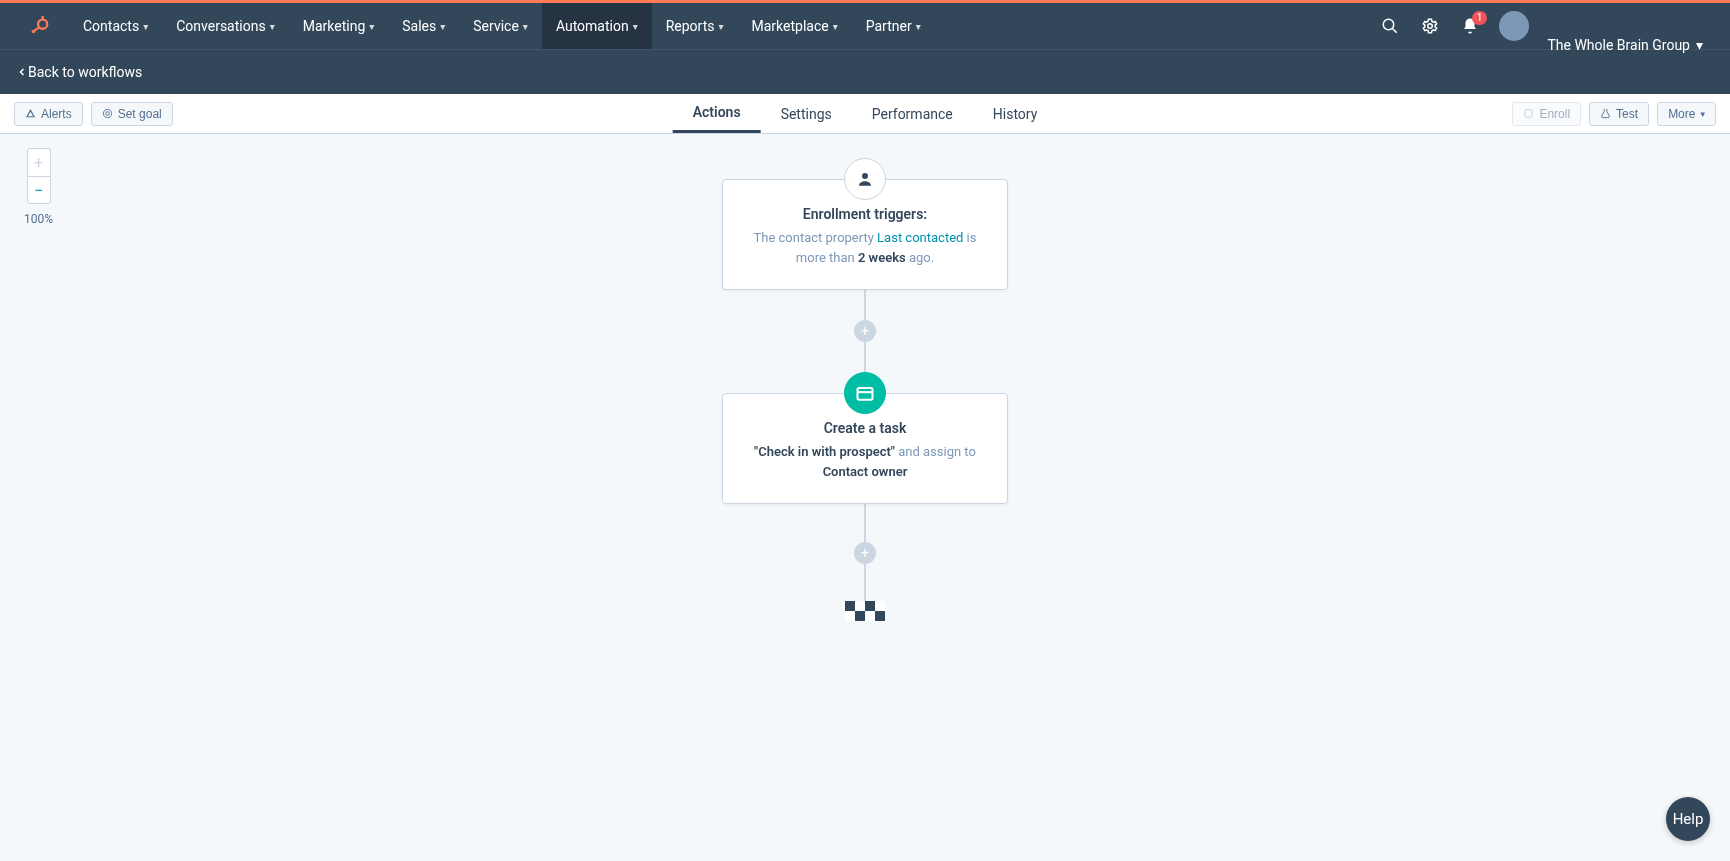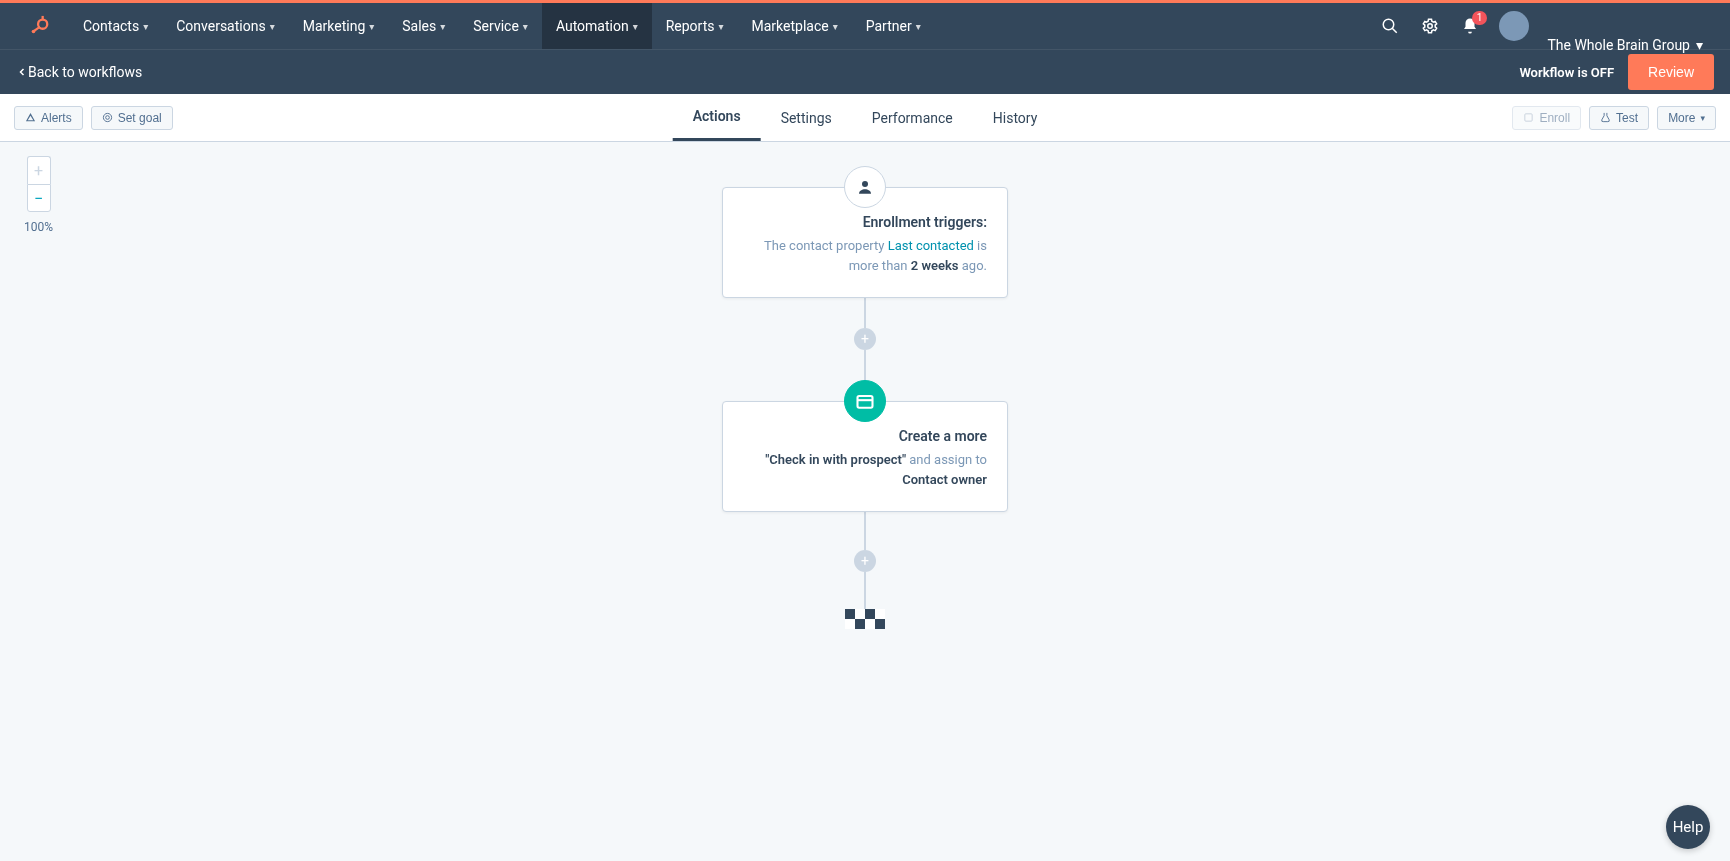--- a/index.html
+++ b/index.html
@@ -54,21 +54,21 @@
   .back-link { display:flex; align-items:center; cursor:pointer; color:#fff;}
   .wf-title-wrap { position:absolute; left:50%; transform:translateX(-50%); display:flex; align-items:center; gap:10px;}
   .wf-title { font-size:20px; font-weight:600;}
   .sub-right { margin-left:auto; display:flex; align-items:center; gap:14px;}
   .wf-status { font-size:13px; font-weight:600;}
   .review-btn {
     background:#ff7a59; color:#fff; border:none; border-radius:3px;
     padding:10px 20px; font-size:14px; font-weight:500; cursor:pointer;
   }
   .tabs-bar {
-    background:#fff; height:48px;
+    background:#fff; height:40px;
     display:flex; align-items:center;
     border-bottom:1px solid #cbd6e2;
     padding:0 14px;
     position:relative;
   }
   .tabs-left { display:flex; gap:8px;}
   .small-btn {
     border:1px solid #cbd6e2; background:#f5f8fa; color:#516f90;
     border-radius:3px; padding:4px 10px; font-size:12px;
     display:flex; align-items:center; gap:5px; cursor:pointer;
@@ -103,21 +103,21 @@
     display:flex; align-items:center; justify-content:center;
     position:relative; z-index:2;
   }
   .node-icon-circle.green { background:#00bda5; border-color:#00bda5; }
   .card {
     width:286px; background:#fff; border:1px solid #cbd6e2;
     border-radius:4px;
     box-shadow:0 1px 3px rgba(0,0,0,.06);
     padding:26px 20px 22px;
     margin-top:-21px;
-    text-align:right;
+    text-align:center;
     position:relative; z-index:1;
   }
   .card-title { font-weight:600; margin-bottom:6px; font-size:14px; color:#33475b;}
   .card-body { font-size:13px; color:#7c98b6; line-height:1.5;}
   .card-body b { color:#33475b; font-weight:600;margin-top:20px;}
   .teal { color:#0091ae;}
   .connector { width:2px; height:30px; background:#cbd6e2;}
   .connector.tall { height:38px;}
   .plus-circle {
     width:22px; height:22px; border-radius:50%;
@@ -220,24 +220,20 @@
   </div>
 </div>
 
 <div class="sub-header">
   <div class="back-link">
     <svg width="12" height="12" viewBox="0 0 24 24" fill="none" stroke="#fff" stroke-width="3">
         <polyline points="15 18 9 12 15 6"></polyline>
       </svg>
     <span>Back to workflows</span>
   </div>
-  <div class="sub-right">
-    <span class="wf-status">Workflow is OFF</span>
-    <button class="review-btn">Review</button>
-  </div>
 </div>
 
 <div class="tabs-bar">
   <div class="tabs-left">
     <button class="small-btn">
       <svg width="11" height="11" viewBox="0 0 24 24" fill="#516f90">
           <path d="M12 2 2 20h20L12 2zm0 6 6 10H6l6-10z"></path>
         </svg>
       <span>Alerts</span>
     </button>
@@ -300,21 +296,21 @@
     <div class="plus-circle">+</div>
     <div class="connector"></div>
 
     <div class="node-icon-circle green">
       <svg width="20" height="20" viewBox="0 0 24 24" fill="none" stroke="#fff" stroke-width="2.5">
           <rect x="3" y="6" width="18" height="14" rx="2"></rect>
           <line x1="3" y1="11" x2="21" y2="11"></line>
         </svg>
     </div>
     <div class="card">
-      <div class="card-title">Create a more</div>
+      <div class="card-title">Create a task</div>
       <div class="card-body">
         <b>"Check in with prospect"</b><span> and assign to </span><b>Contact owner</b>
       </div>
     </div>
     <div class="connector tall"></div>
     <div class="plus-circle">+</div>
     <div class="connector tall"></div>
     <div class="checker-end">
       <div class="ck-d"></div>
         <div class="ck-l"></div>

